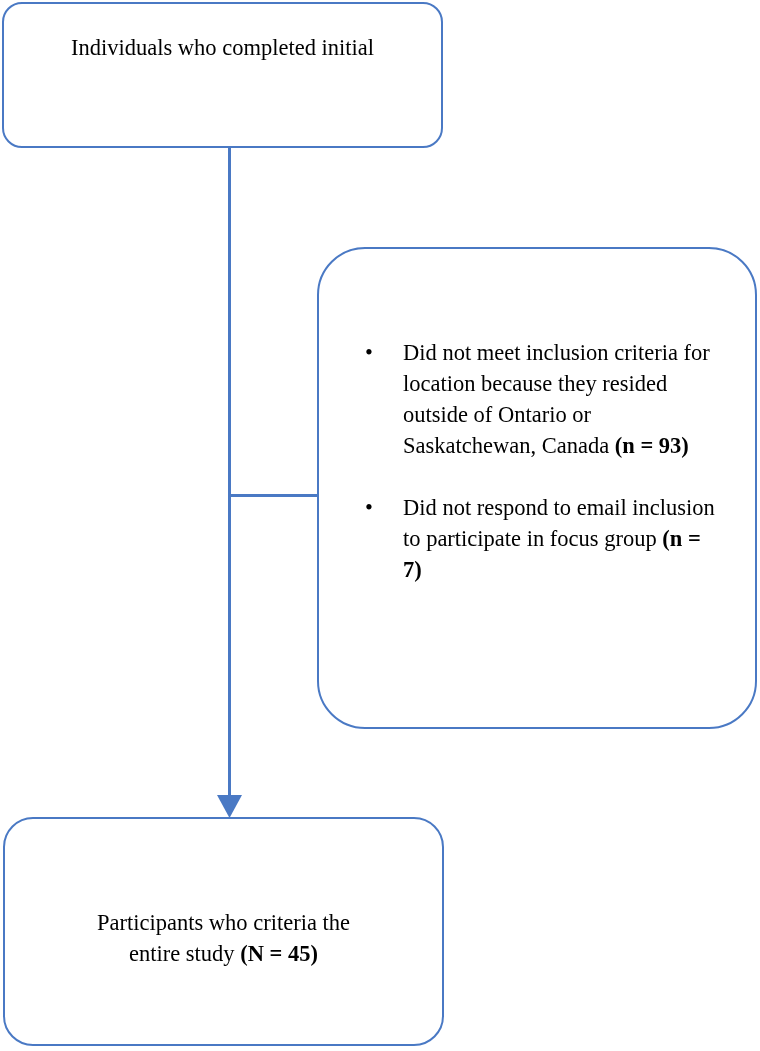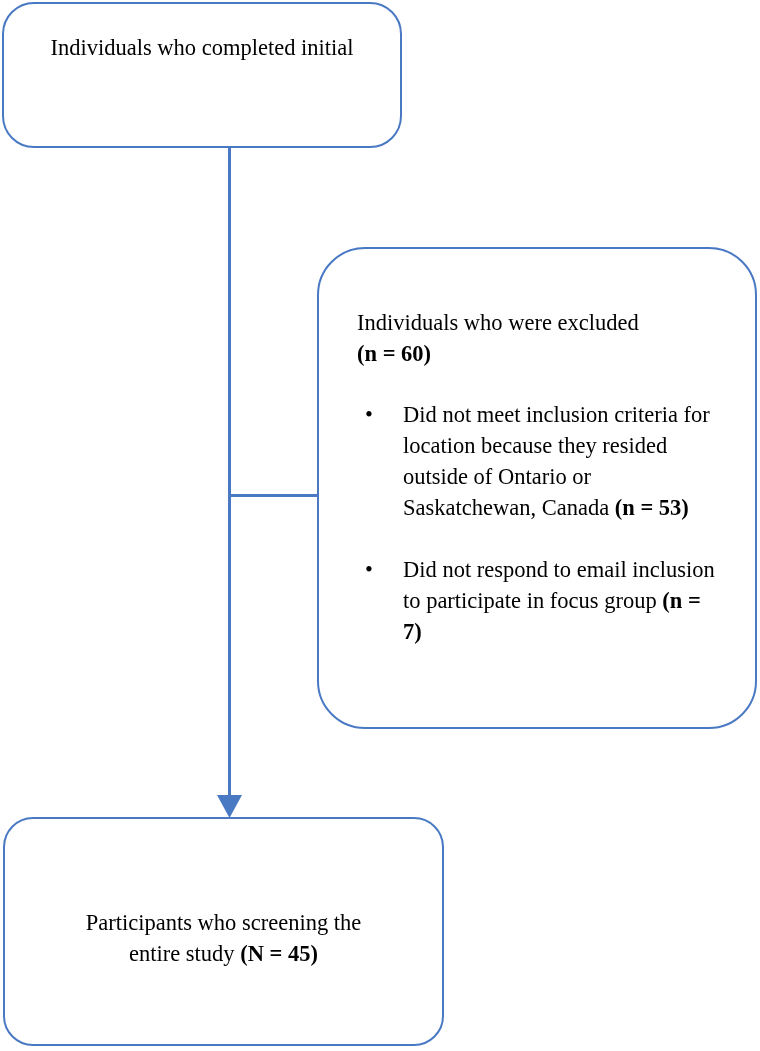--- a/index.html
+++ b/index.html
@@ -25,24 +25,24 @@
   .flow-box {
     position: absolute;
     box-sizing: border-box;
     background: transparent;
     border-style: solid;
   }
   
   #box-screening {
     left: 2px;
     top: 2px;
-    width: 400px;
+    width: 441px;
     height: 146px;
     border-width: 2.5px;
-    border-radius: 32px;
+    border-radius: 20px;
   }
   
   #box-excluded {
     left: 317px;
     top: 247px;
     width: 440px;
     height: 482px;
     border-width: 2.5px;
     border-radius: 48px;
   }
@@ -123,35 +123,31 @@
 </svg>
 
 <div class="flow-box" id="box-screening" style="border-color:#4A79C4;">
   <div class="box-text centered-text" id="screening-text">
     <div>Individuals who completed initial</div>
   </div>
 </div>
 
 <div class="flow-box" id="box-excluded" style="border-color:#4A79C4;">
   <div id="excluded-content">
-    <p id="excluded-heading">
-      <span>Individuals who were excluded</span><br>
-      <span class="bold">(n = 60)</span>
-    </p>
     <ul id="excluded-bullets">
       <li>
         <span class="bullet-dot">•</span>
-        <span>Did not meet inclusion criteria for location because they resided outside of Ontario or Saskatchewan, Canada </span><span class="bold">(n = 53)</span>
+        <span>Did not meet inclusion criteria for location because they resided outside of Ontario or Saskatchewan, Canada </span><span class="bold">(n = 93)</span>
       </li>
       <li>
         <span class="bullet-dot">•</span>
         <span>Did not respond to email inclusion to participate in focus group </span><span class="bold">(n = 7)</span>
       </li>
     </ul>
   </div>
 </div>
 
 <div class="flow-box" id="box-completed" style="border-color:#4A79C4;">
   <div class="box-text centered-text" id="completed-text">
-    <div>Participants who screening the</div>
+    <div>Participants who criteria the</div>
     <div><span>entire study </span><span class="bold">(N = 45)</span></div>
   </div>
 </div>
 
 </body></html>

